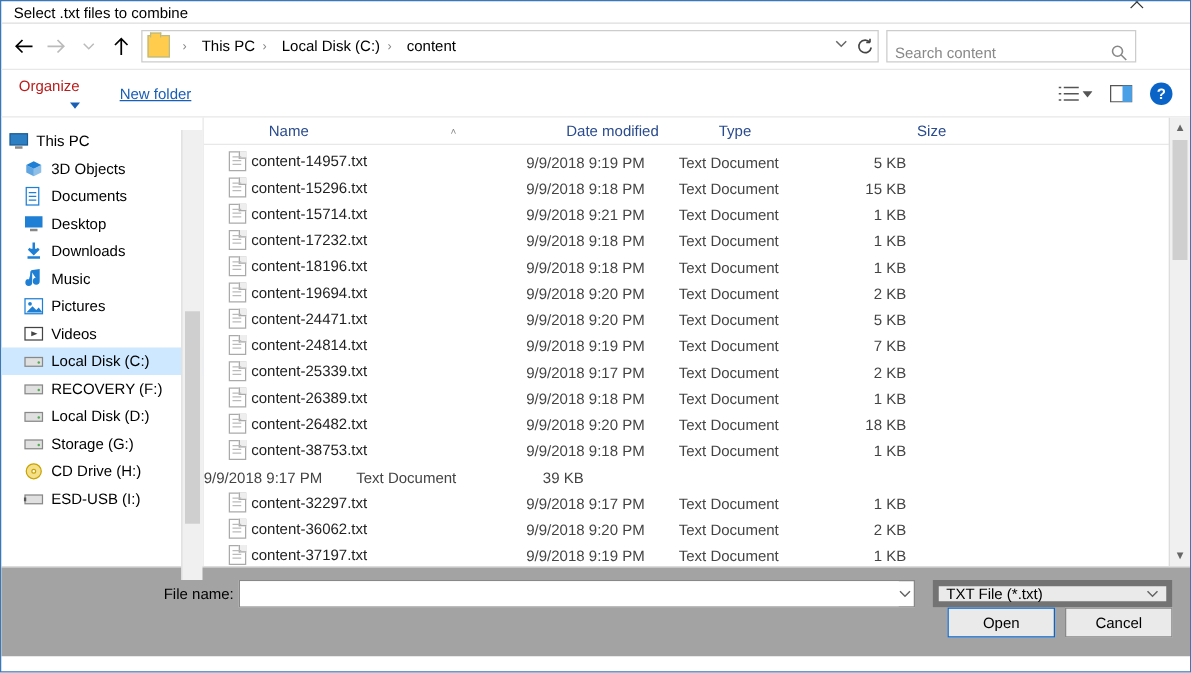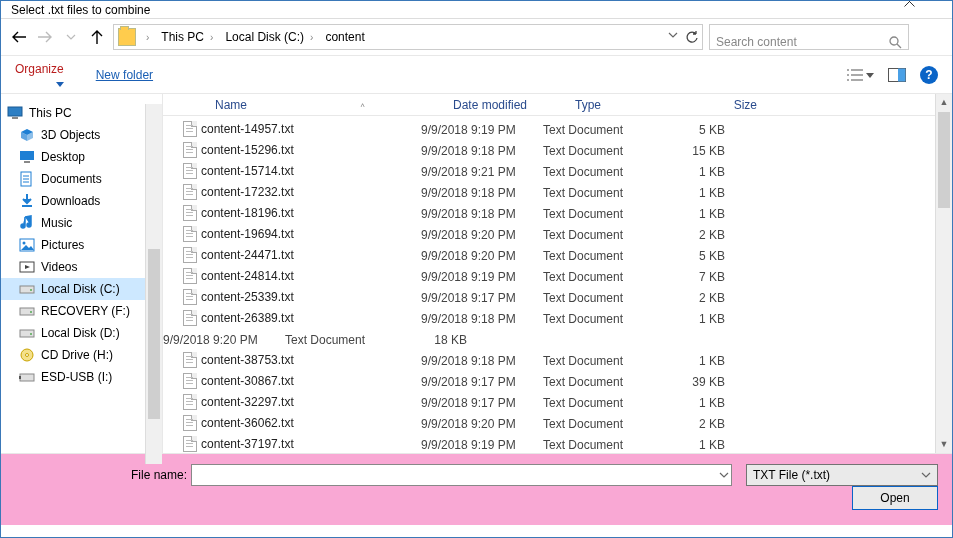--- a/index.html
+++ b/index.html
@@ -43,26 +43,26 @@
   .row .cell-size{ width:70px; text-align:right; padding-right:8px; color:#444;}
   .fileico{ width:14px; height:16px; border:1px solid #aaa; background:#fff; position:relative;}
   .fileico:before{content:"";position:absolute;right:-1px;top:-1px;width:5px;height:5px;border-left:1px solid #aaa;border-bottom:1px solid #aaa;background:#eee;}
   .fileico:after{content:"";position:absolute;left:2px;top:3px;right:3px;height:1px;background:#bbb;box-shadow:0 3px 0 #bbb,0 6px 0 #bbb;}
   .vscroll { position:absolute; right:0; top:0; width:17px; bottom:0; background:#f0f0f0; border-left:1px solid #ddd;}
   .vscroll .thumb{ position:absolute; left:2px; right:2px; top:10px; height:96px; background:#cfcfcf;}
   .vscroll .arr{ position:absolute; left:0; right:0; height:17px; text-align:center; font-size:9px; color:#666; line-height:17px;}
   .vscroll .arr.top{top:0;} .vscroll .arr.bot{bottom:0;}
   .tree-scroll{position:absolute;left:145px;top:104px;width:17px;height:360px;background:#f0f0f0;border-left:1px solid #ddd;z-index:0;}
   .tree-scroll .thumb{position:absolute;left:2px;right:2px;top:145px;height:170px;background:#cfcfcf;}
-  .footer { height:72px; border-top:1px solid #e8e8e8; padding:10px 14px 10px 14px; background:#f9a8d4;}
+  .footer { height:72px; border-top:1px solid #e8e8e8; padding:10px 14px 10px 14px; background:#a3a3a3;}
   .fn-row{ display:flex; align-items:center; gap:4px; }
   .fn-label{ text-align:right; width:172px;}
   .fn-input{ flex:1; height:22px; border:1px solid #888; background:#fff; padding:0 4px;}
   .fn-dd{ width:12px; text-align:center; color:#555;}
-  .type-sel{ width:192px; height:22px; border:1px solid #737373; background:#eaeaea; display:flex; align-items:center; padding:0 6px;}
+  .type-sel{ width:192px; height:22px; border:5px solid #737373; background:#eaeaea; display:flex; align-items:center; padding:0 6px;}
   .type-sel .dd{margin-left:auto;}
   .btn-row{ display:flex; justify-content:flex-end; gap:8px; margin-top:0;}
   .btn{ width:86px; height:24px; border:1px solid #888; background:#eaeaea; text-align:center; line-height:22px;}
   .btn.primary{ border:1.5px solid #0a64c7;}
   svg{display:block;}
   .sort-ind{font-size:8px;color:#888;position:relative;top:-1px;}
 </style>
 </head>
 <body>
 
@@ -182,35 +182,35 @@
           <svg width="16" height="14">
             <path fill="#1e7fd4" d="M8 1 L14 4 L8 7 L2 4 Z"></path>
             <path fill="#1e7fd4" opacity=".7" d="M2 4 L8 7 V13 L2 10 Z"></path>
             <path fill="#1e7fd4" opacity=".5" d="M14 4 L8 7 V13 L14 10 Z"></path>
           </svg>
         </span>
         <span>3D Objects</span>
       </div>
       <div class="tree-item">
         <span class="ticon">
+          <svg width="14" height="16">
+            <rect x="1" y="1" width="10" height="14" fill="#fff" stroke="#1e7fd4"></rect>
+            <path stroke="#1e7fd4" d="M3 5 H9 M3 8 H9 M3 11 H9"></path>
+          </svg>
+        </span>
+        <span>Documents</span>
+      </div>
+      <div class="tree-item">
+        <span class="ticon">
           <svg width="16" height="14">
             <rect x="1" y="1" width="14" height="9" fill="#1e7fd4"></rect>
             <rect x="5" y="11" width="6" height="2" fill="#888"></rect>
           </svg>
         </span>
         <span>Desktop</span>
-      </div>
-      <div class="tree-item">
-        <span class="ticon">
-          <svg width="14" height="16">
-            <rect x="1" y="1" width="10" height="14" fill="#fff" stroke="#1e7fd4"></rect>
-            <path stroke="#1e7fd4" d="M3 5 H9 M3 8 H9 M3 11 H9"></path>
-          </svg>
-        </span>
-        <span>Documents</span>
       </div>
       <div class="tree-item">
         <span class="ticon">
           <svg width="14" height="16">
             <path fill="#1e7fd4" d="M7 1 V9 M3 6 L7 10 L11 6" stroke="#1e7fd4" stroke-width="2"></path>
             <path stroke="#1e7fd4" stroke-width="2" d="M2 13 H12"></path>
           </svg>
         </span>
         <span>Downloads</span>
       </div>
@@ -261,20 +261,29 @@
         <span>RECOVERY (F:)</span>
       </div>
       <div class="tree-item">
         <span class="ticon">
           <svg width="16" height="12">
             <rect x="1" y="3" width="14" height="7" fill="#e0e0e0" stroke="#888"></rect>
             <circle cx="12" cy="7" r="1" fill="#5a5"></circle>
           </svg>
         </span>
         <span>Local Disk (D:)</span>
+      </div>
+      <div class="tree-item">
+        <span class="ticon">
+          <svg width="16" height="12">
+            <rect x="1" y="3" width="14" height="7" fill="#e0e0e0" stroke="#888"></rect>
+            <circle cx="12" cy="7" r="1" fill="#5a5"></circle>
+          </svg>
+        </span>
+        <span>Storage (G:)</span>
       </div>
       <div class="tree-item">
         <span class="ticon">
           <svg width="14" height="14">
             <circle cx="7" cy="7" r="6" fill="#f4e08a" stroke="#c9a300"></circle>
             <circle cx="7" cy="7" r="1.5" fill="#fff" stroke="#c9a300"></circle>
           </svg>
         </span>
         <span>CD Drive (H:)</span>
       </div>
@@ -384,38 +393,38 @@
         <div class="row">
           <div class="cell-name">
             <span class="fileico"></span>
             <span>content-26389.txt</span>
           </div>
           <div class="cell-date">9/9/2018 9:18 PM</div>
           <div class="cell-type">Text Document</div>
           <div class="cell-size">1 KB</div>
         </div>
         <div class="row">
+          <div class="cell-name">
+            <span class="fileico"></span>
+            <span>content-26482.txt</span>
+          </div>
           <div class="cell-date">9/9/2018 9:20 PM</div>
           <div class="cell-type">Text Document</div>
           <div class="cell-size">18 KB</div>
         </div>
         <div class="row">
           <div class="cell-name">
             <span class="fileico"></span>
             <span>content-38753.txt</span>
           </div>
           <div class="cell-date">9/9/2018 9:18 PM</div>
           <div class="cell-type">Text Document</div>
           <div class="cell-size">1 KB</div>
         </div>
         <div class="row">
-          <div class="cell-name">
-            <span class="fileico"></span>
-            <span>content-30867.txt</span>
-          </div>
           <div class="cell-date">9/9/2018 9:17 PM</div>
           <div class="cell-type">Text Document</div>
           <div class="cell-size">39 KB</div>
         </div>
         <div class="row">
           <div class="cell-name">
             <span class="fileico"></span>
             <span>content-32297.txt</span>
           </div>
           <div class="cell-date">9/9/2018 9:17 PM</div>
@@ -465,14 +474,15 @@
       <span>TXT File (*.txt)</span>
       <span class="dd">
           <svg width="10" height="10">
             <path fill="none" stroke="#666" stroke-width="1.2" d="M1 3 L5 7 L9 3"></path>
           </svg>
         </span>
     </div>
   </div>
   <div class="btn-row">
     <div class="btn primary">Open</div>
+    <div class="btn">Cancel</div>
   </div>
 </div>
 
 </body></html>

